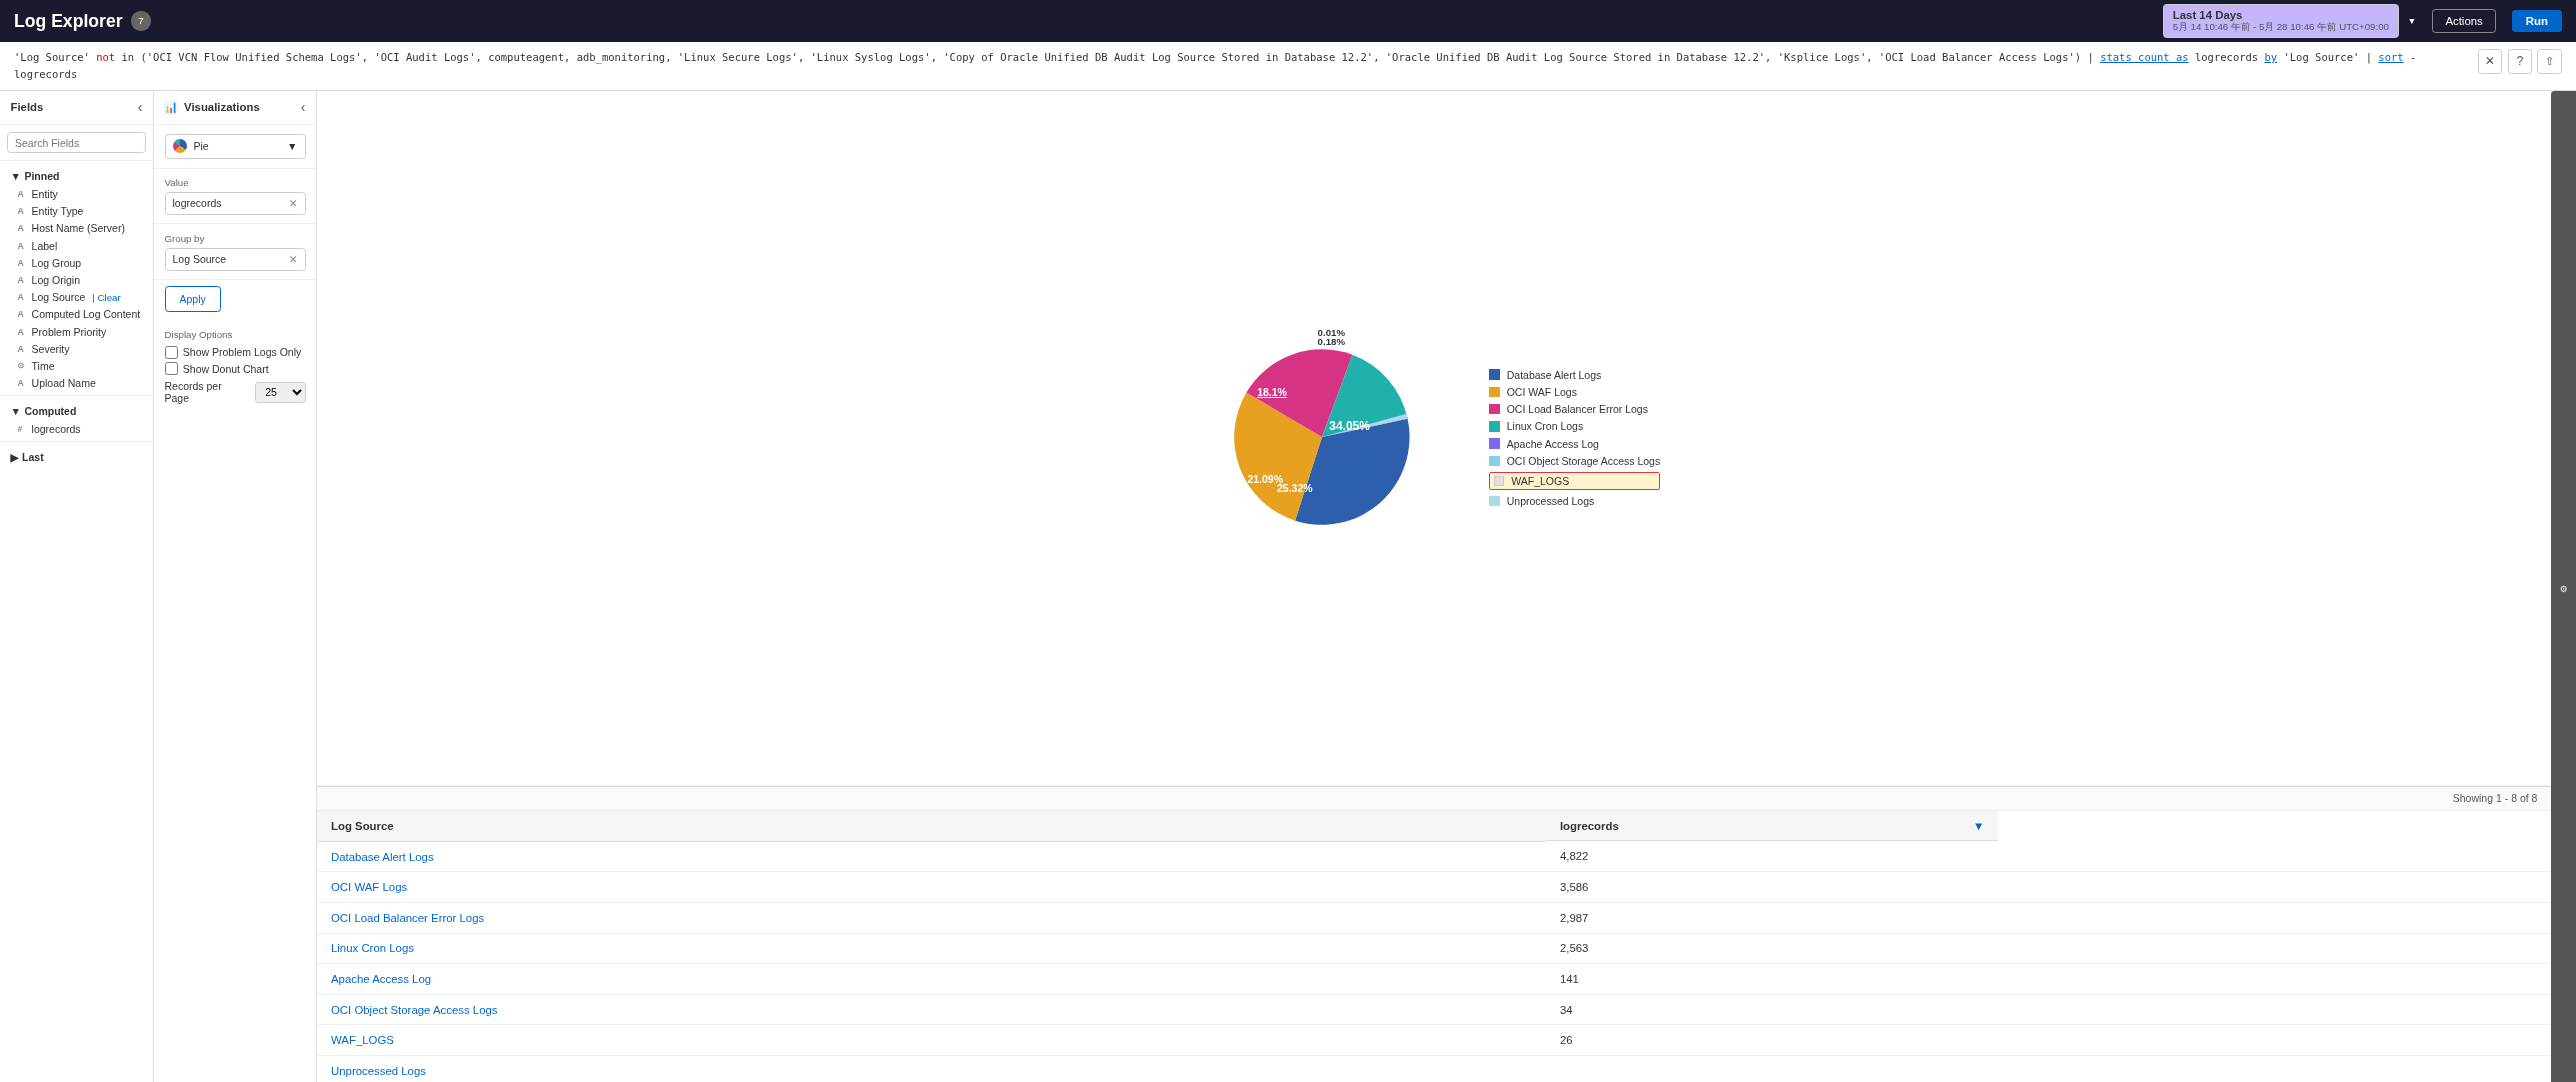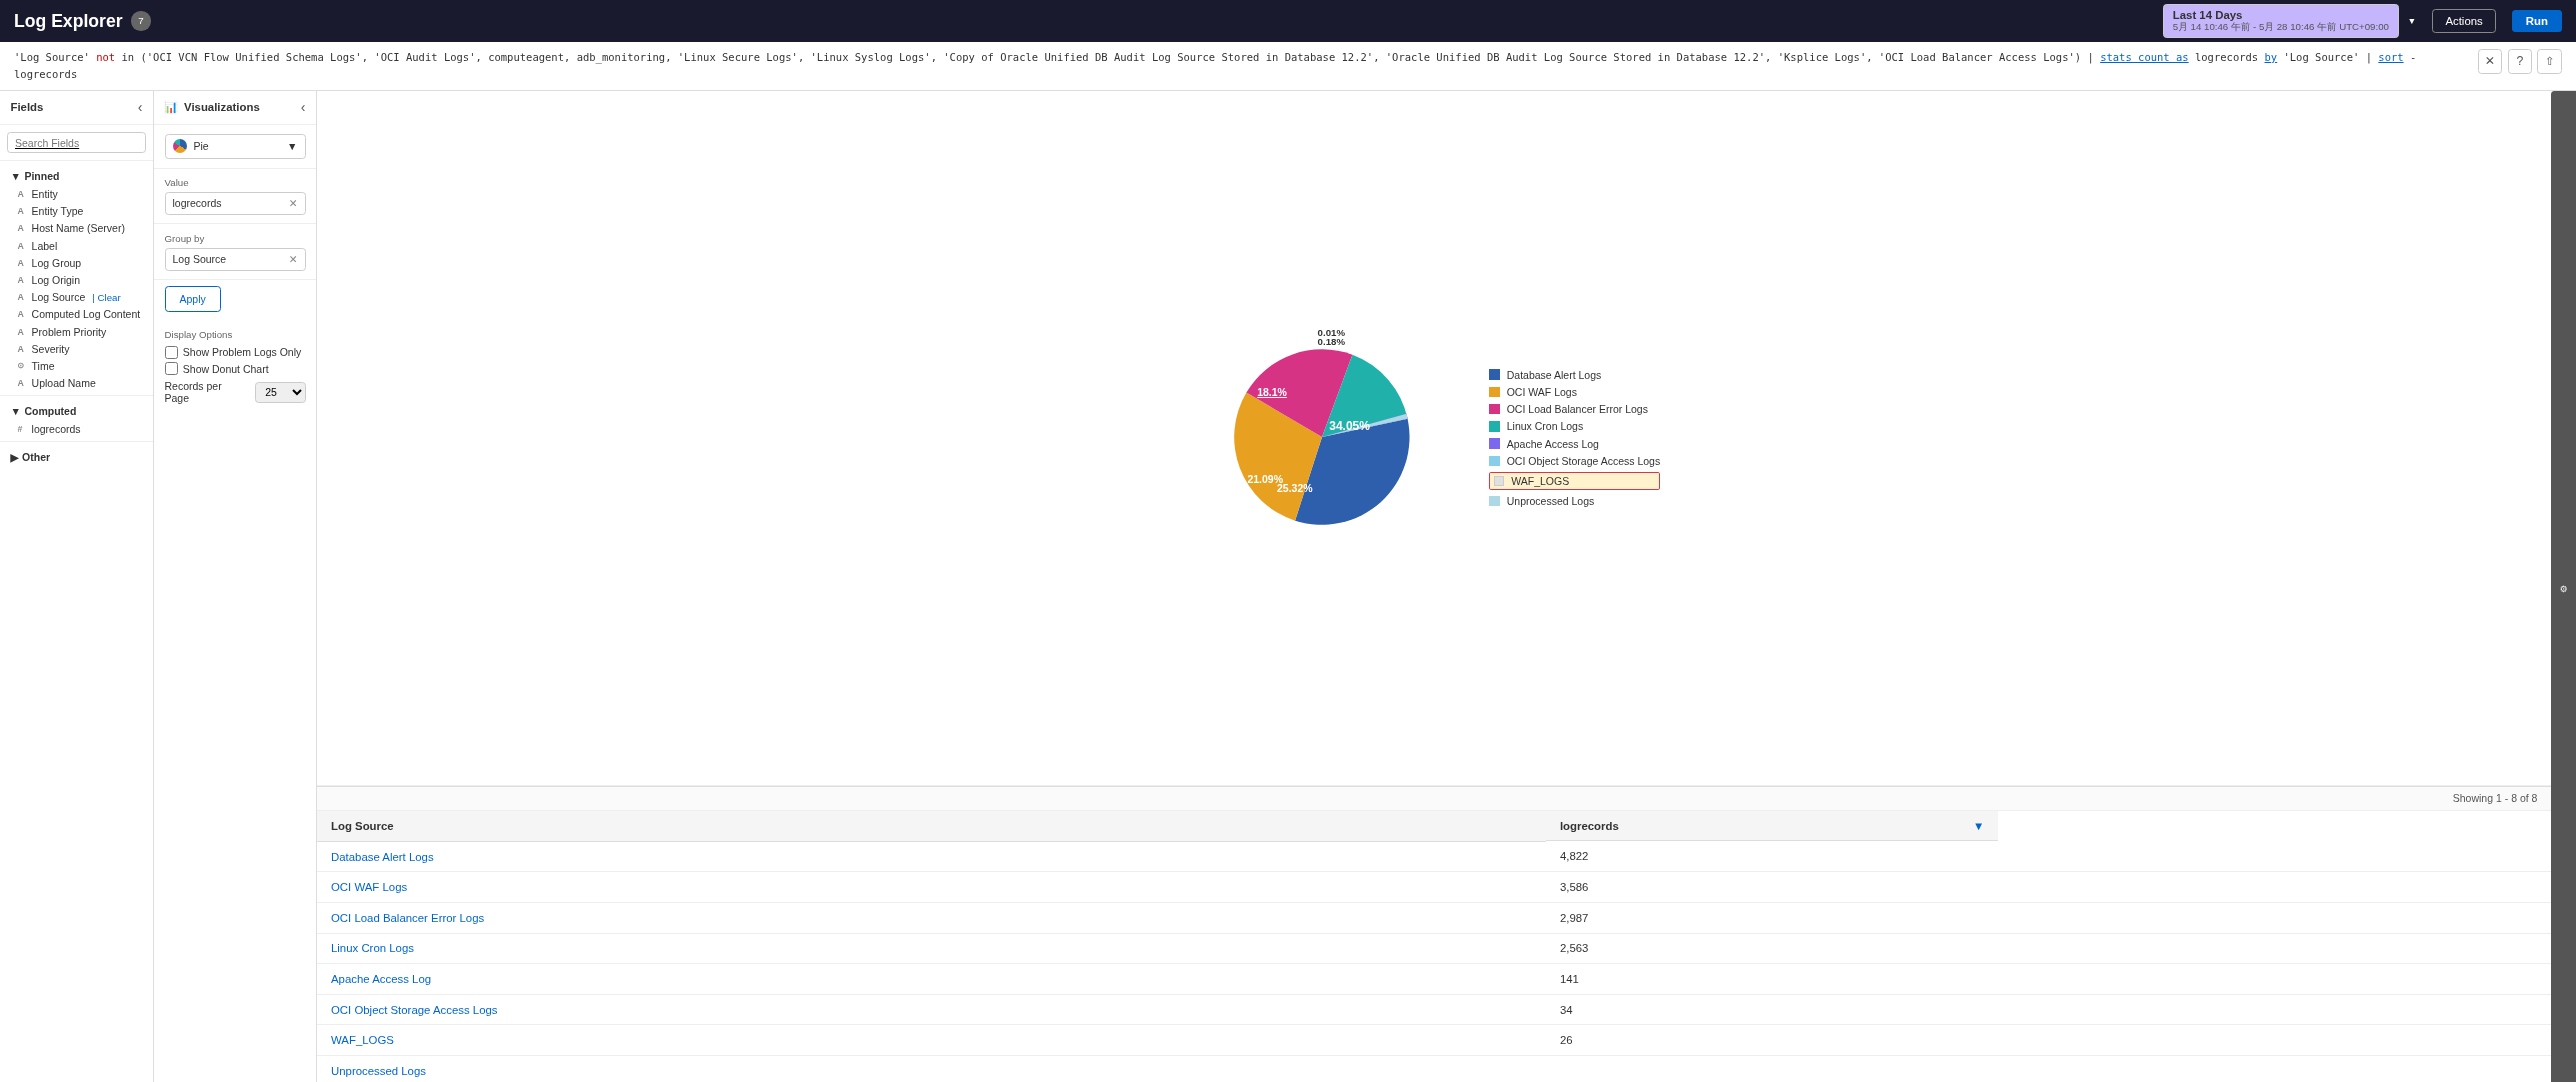--- a/index.html
+++ b/index.html
@@ -85,21 +85,21 @@
 </div>
 
 <div class="main">
 
   <div class="sidebar-fields">
     <div class="sidebar-header">
       <span style="display:flex;align-items:center;gap:5.3px;">Fields</span>
       <button style="background:none;border:none;cursor:pointer;font-size:14px;color:#555;">‹</button>
     </div>
     <div class="sidebar-search">
-      <input type="text" style="width: 100%; border: 0.9px solid rgb(204, 204, 204); border-radius: 3.5px; padding: 3.5px 7px; font-size: 10.5px; text-decoration: underline;" placeholder="Search Fields">
+      <input type="text" style="width: 100%; border: 0.9px solid rgb(204, 204, 204); border-radius: 3.5px; padding: 3.5px 7px; font-size: 10.5px;" placeholder="Search Fields">
     </div>
     <div class="sidebar-content">
       <div class="sidebar-section-title">
         <span>▼</span>
         <span>Pinned</span>
       </div>
       <div class="sidebar-item">
           <span class="type-badge">A</span>
           <span>Entity</span>
         </div>
@@ -153,21 +153,21 @@
         <span>▼</span>
         <span>Computed</span>
       </div>
       <div class="sidebar-item">
           <span class="type-badge">#</span>
           <span>logrecords</span>
         </div>
       <hr class="sidebar-divider">
       <div class="sidebar-section-title">
         <span>▶</span>
-        <span>Other</span>
+        <span>Last</span>
       </div>
     </div>
   </div>
 
   <div class="sidebar-viz">
     <div class="sidebar-viz-header">
       <span style="display:flex;align-items:center;gap:5.3px;">
           <span>📊</span>
           <span>Visualizations</span>
         </span>

